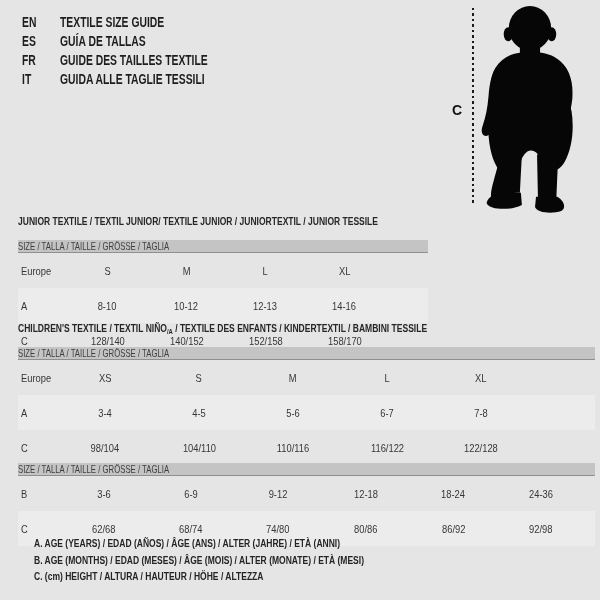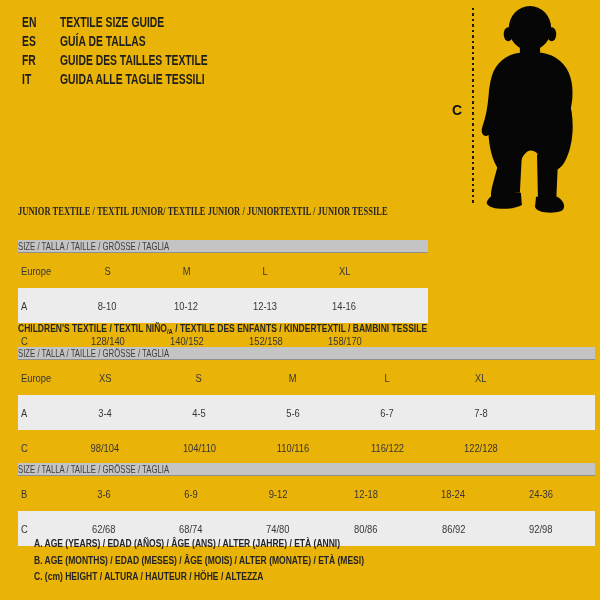--- a/index.html
+++ b/index.html
@@ -1,18 +1,18 @@
 <!DOCTYPE html>
 <html><head>
 <meta charset="utf-8">
 <style>
   * { margin:0; padding:0; box-sizing:border-box; }
   html,body { background:#fff; }
   .page {
-    position:relative; width:600px; height:600px; background:#eab308;
+    position:relative; width:600px; height:600px; background:#e5e5e5;
     font-family:"Liberation Sans", sans-serif; color:#333; overflow:hidden;
   }
   .cond { display:inline-block; transform:scaleX(0.74); transform-origin:0 50%; white-space:nowrap; }
   .cond85 { display:inline-block; transform:scaleX(0.85); transform-origin:50% 50%; white-space:nowrap; }
   .cond85l { display:inline-block; transform:scaleX(0.85); transform-origin:0 50%; white-space:nowrap; }
 
   
   .lang { position:absolute; top:13px; left:22px; }
   .lang-row { display:flex; line-height:19px; font-size:14px; font-weight:bold; color:#1d1d1d; }
   .lang-code { width:38px; }
@@ -75,21 +75,21 @@
       <path d="M12,104 L93,104 C96,122 94,142 86,156 C80,166 68,168 65,158 C62,149 58,144 53,144 C48,144 44,150 41,160 C37,170 25,170 19,160 C11,146 9,122 12,104 Z"></path>
       <path d="M24,56 C15,63 12,76 11,90 C10,102 8,112 5,120 C2,128 8,133 13,127 C18,119 21,106 22,95 C23,83 25,68 28,60 Z"></path>
       <path d="M82,56 C92,64 95,78 94,92 C93,102 91,110 87,115 C83,119 77,116 79,108 C81,98 81,88 80,79 C79,70 78,62 77,58 Z"></path>
       <path d="M23,148 L44,148 L42,186 C34,185 22,188 17,194 C12,193 13,186 15,178 C18,167 21,156 23,148 Z"></path>
       <path d="M9,196 C10,189 22,184 33,185 L43,186 L44,198 C36,203 12,204 9,196 Z"></path>
       <path d="M59,148 L80,148 L78,194 L60,196 Z"></path>
       <path d="M58,190 L79,190 C86,194 88,201 83,204 C74,207 59,206 57,200 Z"></path>
     </g>
   </svg>
 
-  <div class="sec-title" style="top:203px;font-family:Liberation Serif, serif;">
+  <div class="sec-title" style="top:213px;">
     <span class="cond">JUNIOR TEXTILE / TEXTIL JUNIOR/ TEXTILE JUNIOR / JUNIORTEXTIL / JUNIOR TESSILE</span>
   </div>
   <div class="tbl w410" style="top:240px;">
     <div class="size-bar">
       <span class="cond">SIZE / TALLA / TAILLE / GRÖSSE / TAGLIA</span>
     </div>
     <table class="w410">
       <colgroup>
           <col style="width:50px">
           <col style="width:79px">

